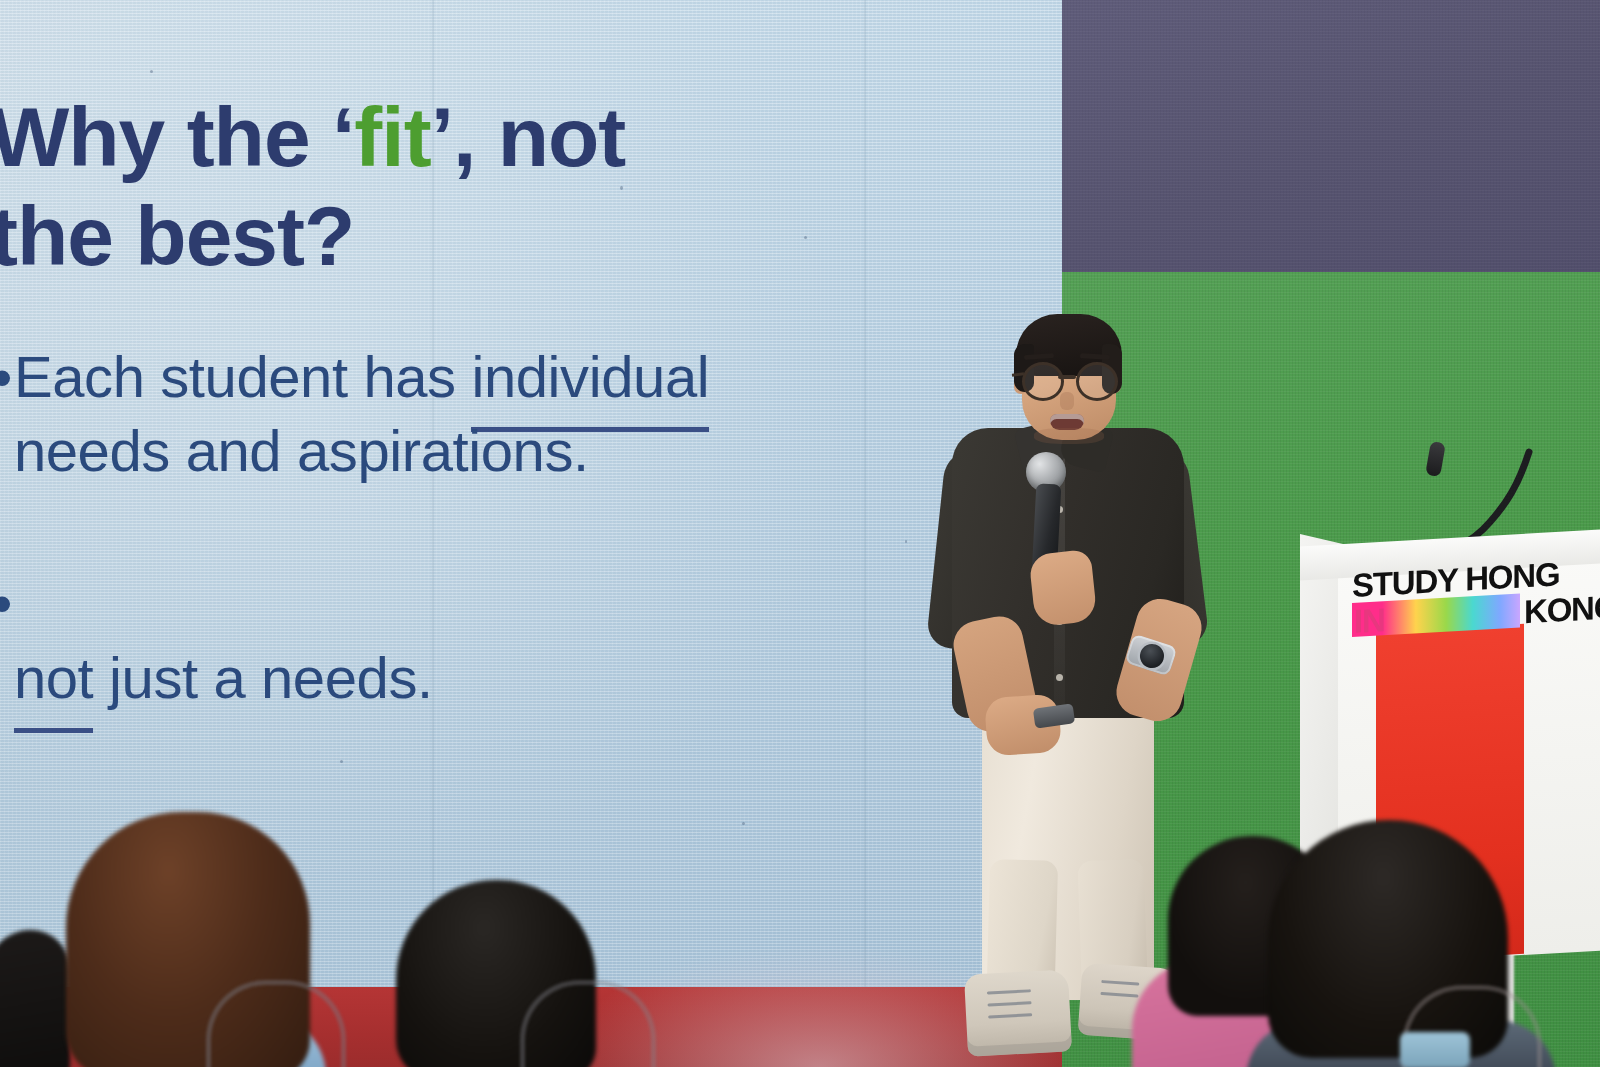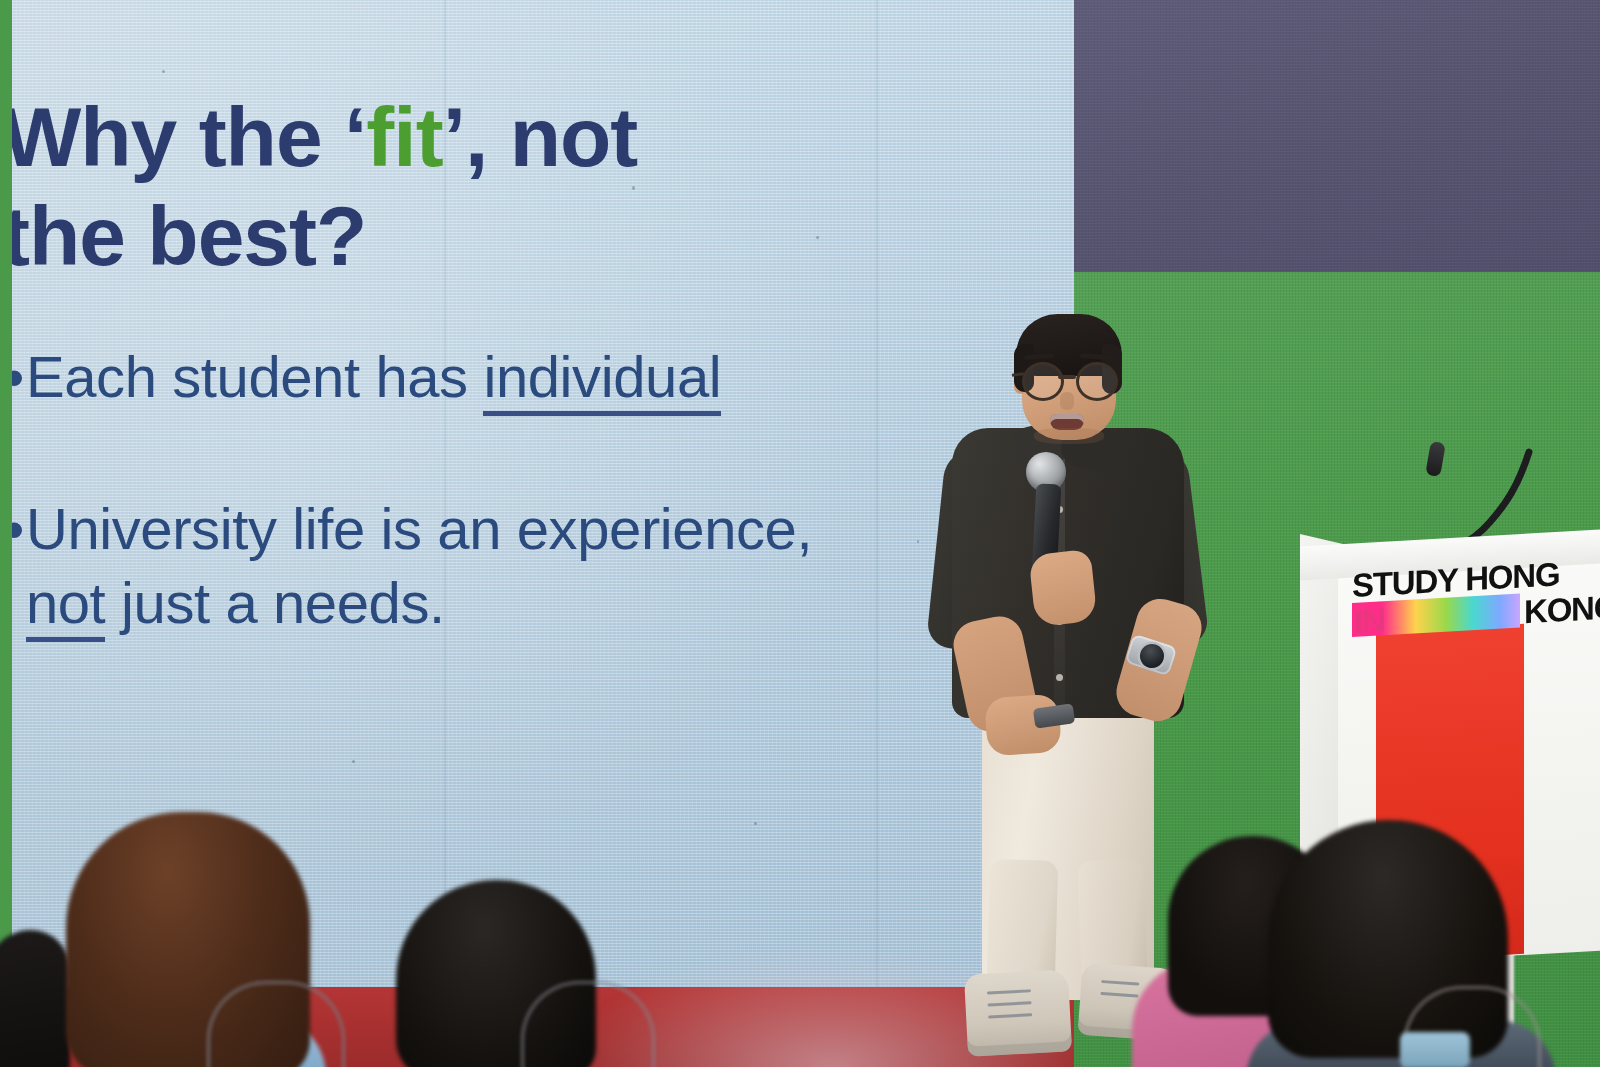--- a/index.html
+++ b/index.html
@@ -44,21 +44,20 @@
     position:absolute;left:1478px;top:660px;width:36px;height:407px;
     background:linear-gradient(180deg,#f2f2f0 0%,#dcdcda 100%);
     filter:blur(.8px);
   }
 
   
   .screen{
     position:absolute;left:0;top:0;width:1062px;height:1067px;
     background:linear-gradient(135deg,#cfe1ee 0%,#bdd6e8 38%,#b3cfe4 70%,#a9c7de 100%);
     overflow:hidden;
-    margin-left:12px;
   }
   .screen-weave{
     position:absolute;inset:0;
     background-image:repeating-linear-gradient(0deg,rgba(255,255,255,.30) 0 1px,rgba(0,0,0,.02) 1px 3px),
                      repeating-linear-gradient(90deg,rgba(255,255,255,.10) 0 1px,rgba(0,0,0,.015) 1px 4px);
   }
   .screen-seam{
     position:absolute;top:0;bottom:0;width:2px;background:rgba(120,150,175,.22);
   }
   .screen-vignette{
@@ -87,21 +86,21 @@
   .bullets{position:absolute;left:-8px;top:340px;width:820px;}
   .bullet{
     display:flex;align-items:flex-start;
     font-size:58px;line-height:1.28;color:#2b4a7d;font-weight:400;
     letter-spacing:-.4px;
   }
   .bullet + .bullet{margin-top:78px;}
   .bullet-dot{font-size:58px;line-height:1.28;margin-right:2px;}
   .bullet-text{flex:1;}
   .ul-word{
-    border-bottom:5px solid #3a4f86;padding-bottom:2px;
+    border-bottom:5px solid #3a4f86;padding-bottom:18px;
   }
 
   
   .person{position:absolute;left:930px;top:300px;width:280px;height:767px;}
 
   .legs{
     position:absolute;left:52px;top:370px;width:172px;height:330px;
     background:linear-gradient(100deg,#e7dfd2 0%,#f0e9de 30%,#ded5c7 72%,#cdc3b4 100%);
     border-radius:24px 26px 8px 8px;
   }
@@ -402,27 +401,28 @@
       </div>
       <div>the best?</div>
     </div>
 
     <div class="bullets">
 
       <div class="bullet">
         <span class="bullet-dot">•</span>
         <span class="bullet-text">
           <span>Each student has </span><span class="ul-word">individual</span><br>
+          <span>needs and aspirations.</span>
         </span>
       </div>
 
       <div class="bullet">
         <span class="bullet-dot">•</span>
         <span class="bullet-text">
-          <span>University life is an experience,</span><br>
+          <br>
           <span class="ul-word">not</span><span> just a needs.</span>
         </span>
       </div>
 
     </div>
 
     <div class="screen-red-band"></div>
     <div class="screen-red-glow"></div>
   </div>
 

